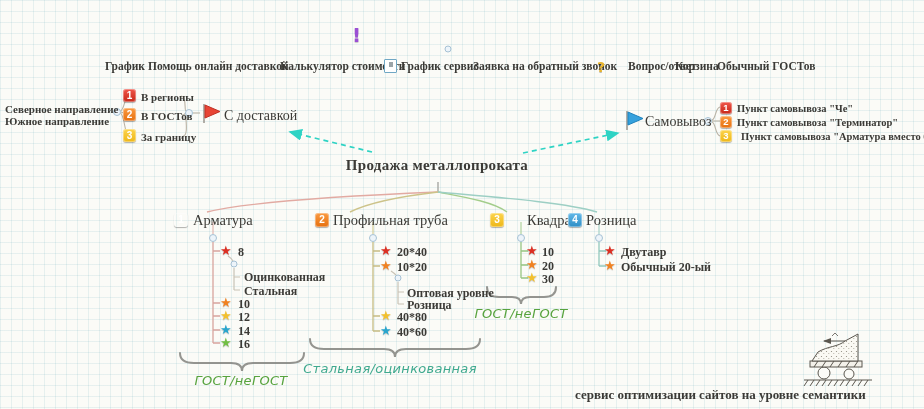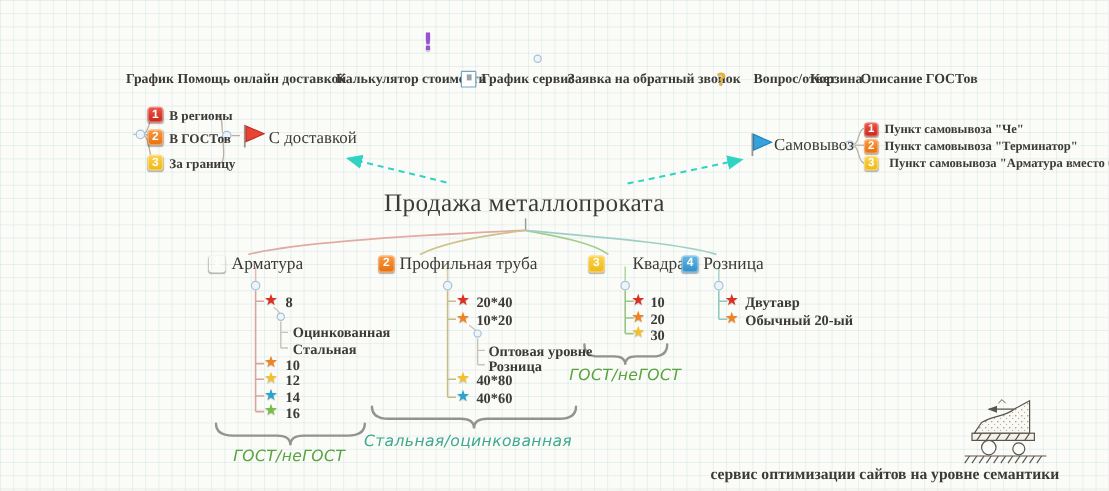--- a/index.html
+++ b/index.html
@@ -14,21 +14,21 @@
     color:#3b3a36;
   }
   .abs{position:absolute;white-space:nowrap;}
   .b{font-weight:bold;}
   .f105{font-size:10.5px;line-height:13px;}
   .f11{font-size:11px;line-height:12px;}
   .f115{font-size:11.5px;line-height:14px;}
   .f12{font-size:12px;line-height:14px;}
   .f14{font-size:14px;line-height:17px;}
   .f145{font-size:14.5px;line-height:17px;}
-  .t-title{font-size:21px;font-weight:normal;letter-spacing:.3px;}
+  .t-title{font-size:15px;font-weight:bold;letter-spacing:.3px;}
   .badge{
     width:13px;height:13px;border-radius:3px;color:#fff;text-align:center;
     font:bold 10px/13px "Liberation Sans","DejaVu Sans",sans-serif;
     box-shadow:0 1px 1px rgba(0,0,0,.3), inset 0 0 0 1px rgba(255,255,255,.35);
   }
   .badge.sm{width:12px;height:12px;font-size:9.5px;line-height:12px;}
   .bg1{background:linear-gradient(#f0564a,#c62718);}
   .bg2{background:linear-gradient(#fb9b42,#e66f0e);}
   .bg3{background:linear-gradient(#fcd44d,#eeb717);}
   .bg4{background:linear-gradient(#63b9e8,#2f8ec5);}
@@ -40,21 +40,21 @@
   .excl{font:bold 20px/20px "DejaVu Sans",sans-serif;color:#9b4fd4;
         text-shadow:0 1px 1px rgba(0,0,0,.2);}
   .ques{font:bold 14px/14px "DejaVu Sans",sans-serif;color:#e8b42c;
         text-shadow:0 1px 0 rgba(0,0,0,.25);}
   .winicon{width:11px;height:12px;background:#fff;border:1px solid #6fa7c4;border-radius:1px;}
   .winicon .bar{height:3px;background:#4f9cc8;}
   .winicon .dot{width:4px;height:5px;margin:2px auto 0;background:#9aa4a8;}
   .script{font:italic 13px/15px "DejaVu Sans",sans-serif;letter-spacing:.3px;text-align:center;}
   .c-green{color:#57a33e;font-style:italic;} .c-teal{color:#3fa98f;}
   .logo-name{font:33px/34px "Liberation Serif","DejaVu Serif",serif;color:#8e2438;}
-  .logo-tag{font:bold 13px/15px "Liberation Serif","DejaVu Serif",serif;color:#3b3a36;margin-left:17px;}
+  .logo-tag{font:bold 13px/15px "Liberation Serif","DejaVu Serif",serif;color:#3b3a36;}
   svg.overlay{position:absolute;left:0;top:0;}
 </style>
 </head>
 <body>
 
 <div class="canvas">
 
   <svg class="overlay" width="924" height="409" viewBox="0 0 924 409">
     <defs>
       <marker id="arrT" markerWidth="9" markerHeight="8" refX="7" refY="3.5" orient="auto">
@@ -161,22 +161,26 @@
 
   <span class="abs b f115" style="left:105px;top:59px">График</span>
   <span class="abs b f115" style="left:148px;top:59px">Помощь онлайн доставкой</span>
   <span class="abs b f115" style="left:280px;top:59px">Калькулятор стоимости</span>
   <span class="abs winicon" style="left:384px;top:59px"><span class="bar"></span><span class="dot" style="display:block"></span></span>
   <span class="abs b f115" style="left:401px;top:59px">График сервис</span>
   <span class="abs b f115" style="left:473px;top:59px">Заявка на обратный звонок</span>
   <span class="abs ques" style="left:597px;top:60px">?</span>
   <span class="abs b f115" style="left:628px;top:59px">Вопрос/ответ</span>
   <span class="abs b f115" style="left:675px;top:59px">Корзина</span>
-  <span class="abs b f115" style="left:717px;top:59px">Описание ГОСТов</span>
-
+  <span class="abs b f115" style="left:717px;top:59px">Обычный ГОСТов</span>
+
+  <div class="abs" style="left:5px;top:103px;width:103px;text-align:right;">
+    <div class="b f11">Северное направление</div>
+    <div class="b f11">Южное направление</div>
+  </div>
 
   <span class="abs badge bg1" style="left:123px;top:89px">1</span>
   <span class="abs b f11" style="left:141px;top:91px">В регионы</span>
   <span class="abs badge bg2" style="left:123px;top:108px">2</span>
   <span class="abs b f11" style="left:141px;top:110px">В ГОСТов</span>
   <span class="abs badge bg3" style="left:123px;top:129px">3</span>
   <span class="abs b f11" style="left:141px;top:131px">За границу</span>
 
   <span class="abs" style="left:198px;top:102px">
     <svg width="24" height="23">

